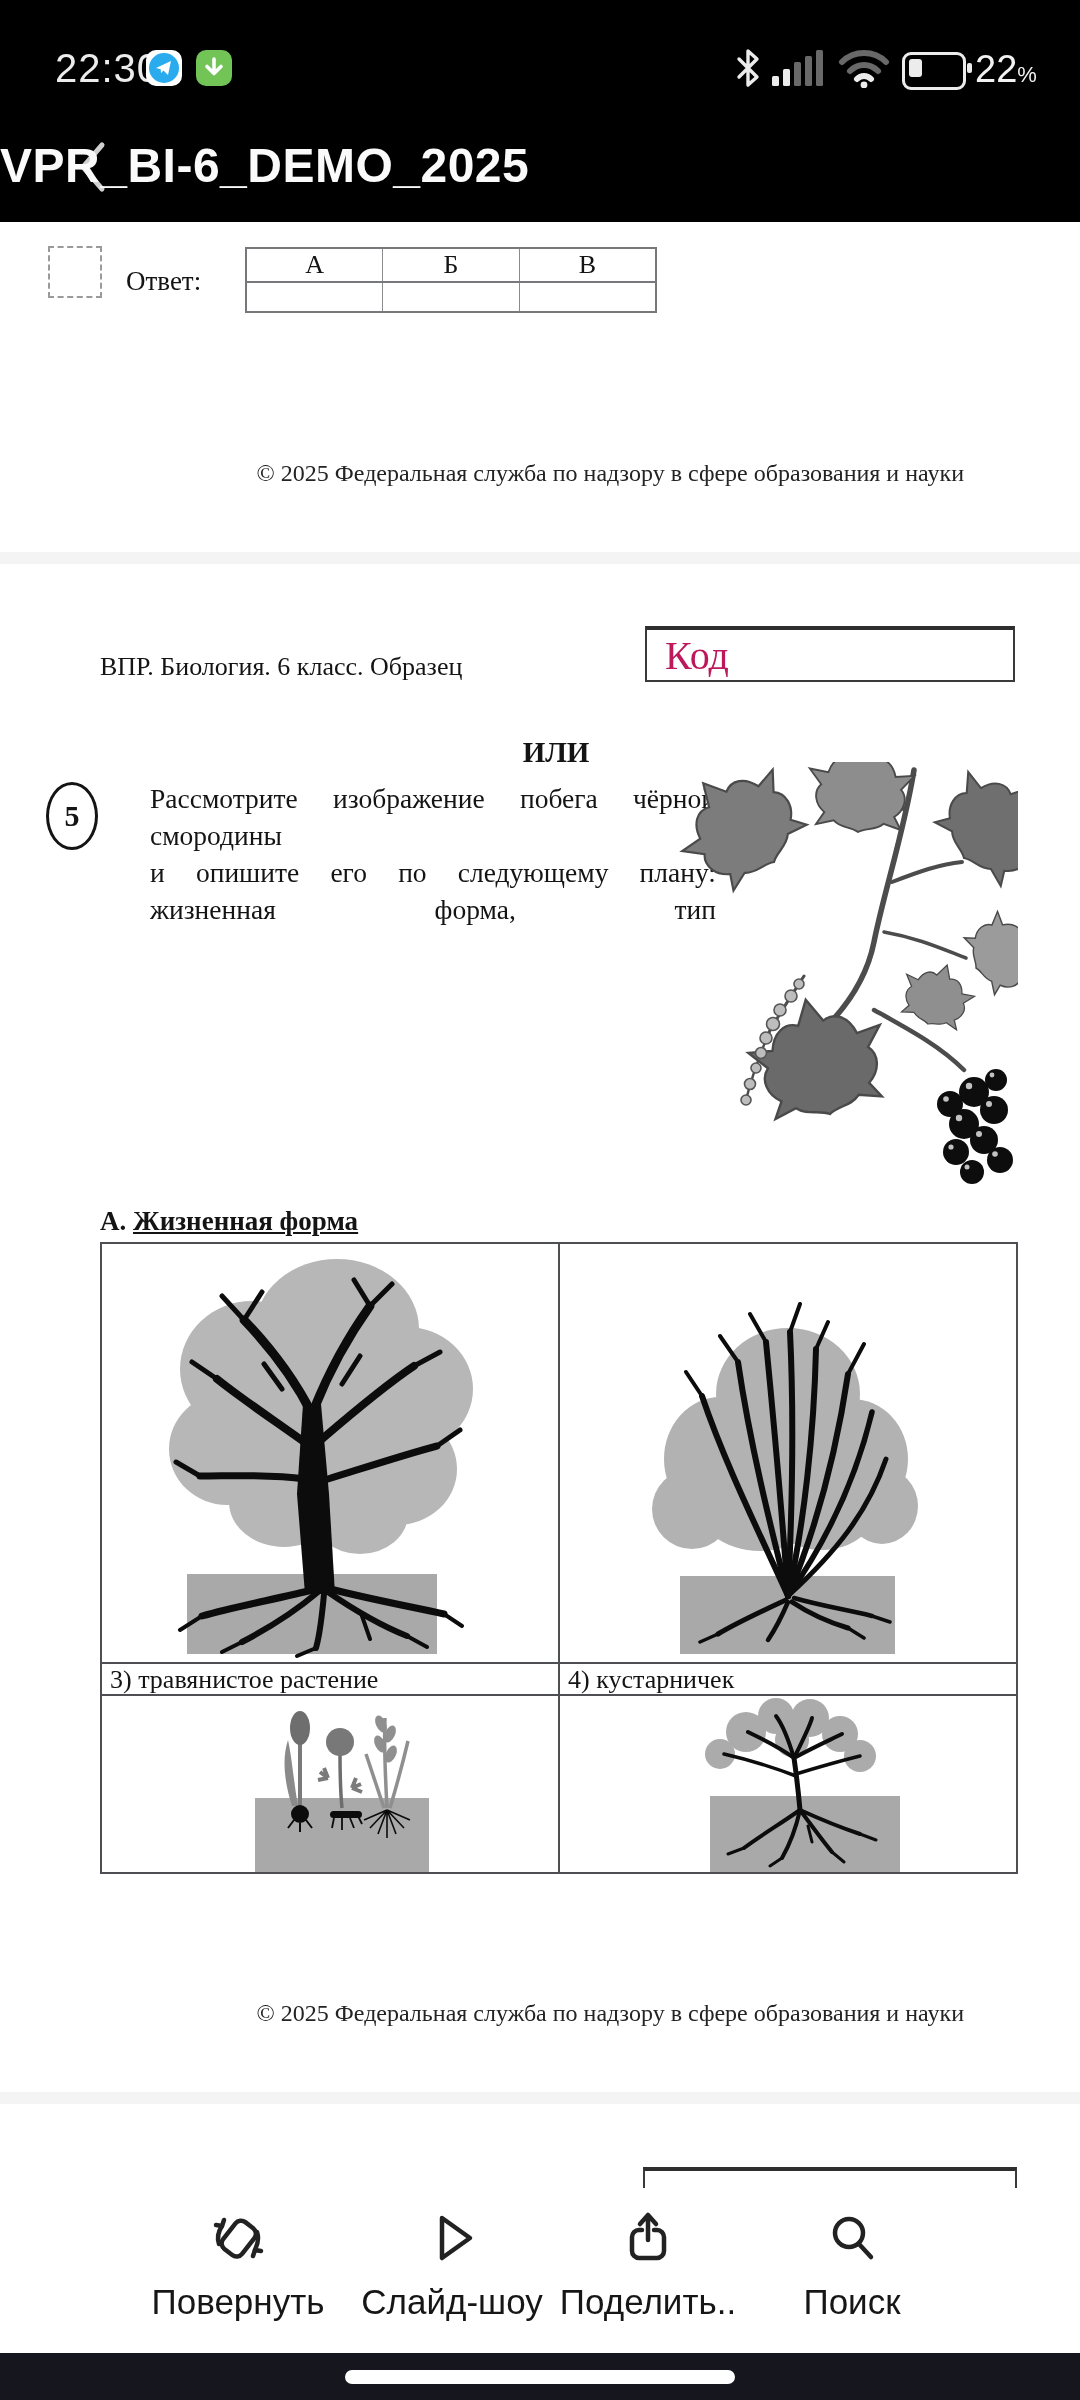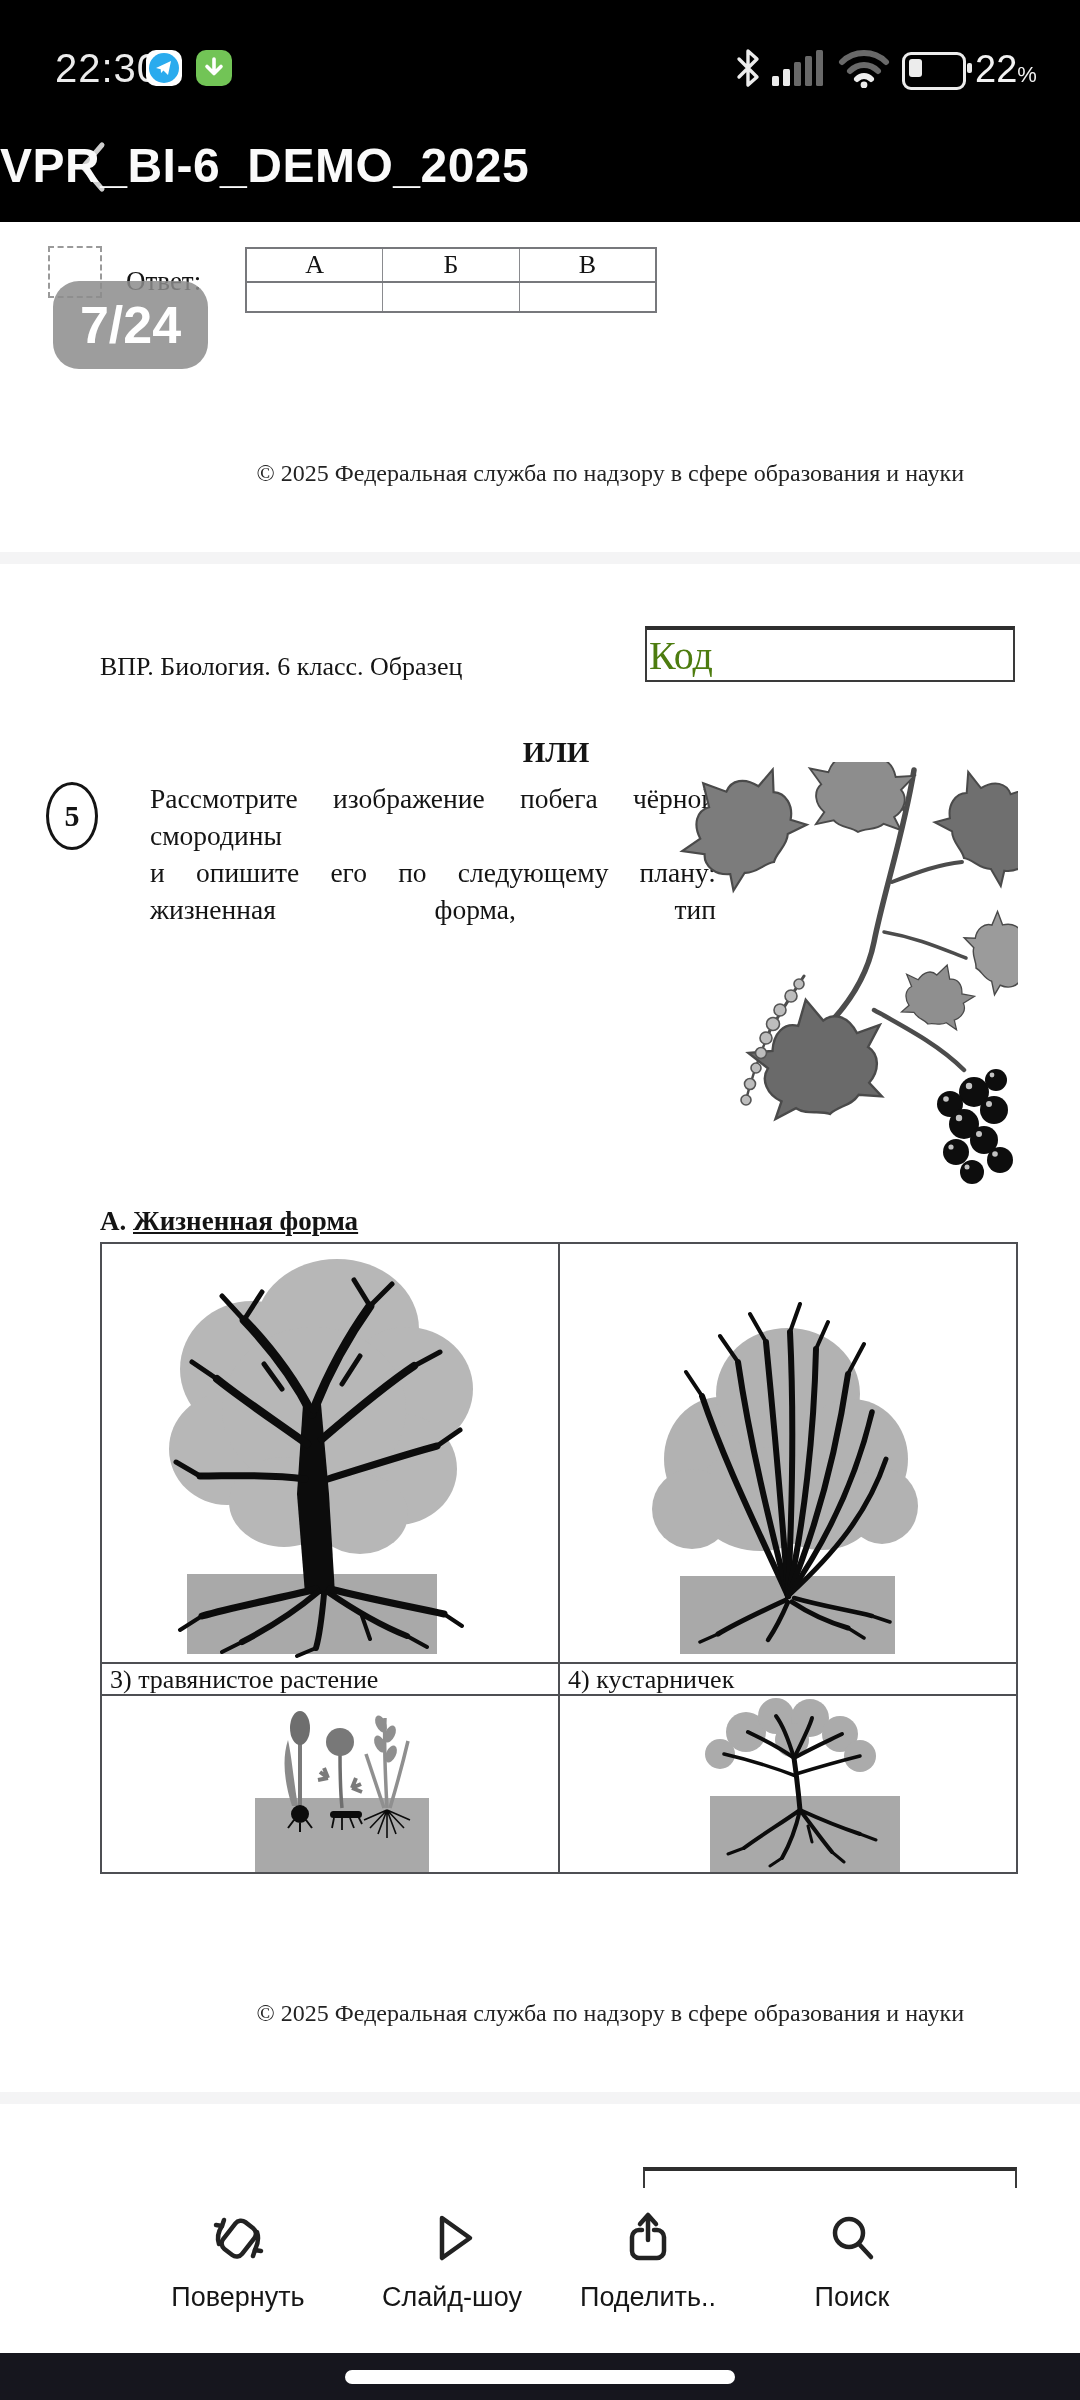--- a/index.html
+++ b/index.html
@@ -42,21 +42,21 @@
   .ans-table tr.e td{height:26px;}
   .page-badge{left:53px;top:281px;width:155px;height:88px;background:rgba(140,140,140,0.85);
               border-radius:26px;display:flex;align-items:center;justify-content:center;
               color:#fff;font-size:52px;font-weight:700;}
   .copyright{left:0;width:964px;text-align:right;font-size:24px;color:#232323;}
 
   
   .doc-header{left:100px;top:652px;font-size:26px;}
   .code-box{left:645px;top:626px;width:366px;height:50px;border:2px solid #3a3a3a;border-top:4px solid #2e2e2e;
             display:flex;align-items:center;}
-  .code-box span{font-family:"Liberation Serif",serif;font-size:40px;color:#4d7c0f;margin-left:2px;}
+  .code-box span{font-family:"Liberation Serif",serif;font-size:40px;color:#be185d;margin-left:18px;}
   .or-label{left:0;top:736px;width:1112px;text-align:center;font-size:29px;font-weight:700;}
   .q-circle{left:46px;top:782px;width:46px;height:62px;border:3px solid #141414;border-radius:50%;
             display:flex;align-items:center;justify-content:center;font-size:30px;font-weight:700;}
   .q-text{left:150px;top:780px;width:566px;font-size:27.5px;line-height:37px;}
   .q-line{text-align:justify;text-align-last:justify;}
   .q-line.last{text-align:left;text-align-last:left;}
   .currant{left:678px;top:762px;}
   .section-title{left:100px;top:1206px;font-size:27px;font-weight:700;}
   .section-title .u{text-decoration:underline;}
 
@@ -65,21 +65,21 @@
   .lf-label{font-family:"Liberation Serif",serif;font-size:26px;color:#141414;padding:1px 8px;height:28px;}
   .lf-img{height:418px;position:relative;}
   .lf-img2{height:176px;position:relative;}
 
   
   .code-box-partial{left:643px;top:2167px;width:370px;height:17px;border-top:4px solid #2e2e2e;
                     border-left:2px solid #3a3a3a;border-right:2px solid #3a3a3a;}
 
   
   .tb-item{top:2208px;width:200px;display:flex;flex-direction:column;align-items:center;gap:14px;}
-  .tb-item .lbl{font-size:27px;color:#161616;}
+  .tb-item .lbl{font-size:35px;color:#161616;}
   .navbar{left:0;top:2353px;width:1080px;height:47px;background:#16161e;}
   .nav-pill{left:345px;top:2370px;width:390px;height:14px;background:#fff;border-radius:8px;}
 </style>
 </head>
 <body>
 
 <div id="screen">
 
   <div class="abs" id="topzone"></div>
 
@@ -144,21 +144,20 @@
       <td>В</td>
     </tr>
     <tr class="e">
       <td></td>
       <td></td>
       <td></td>
     </tr>
   </tbody>
     </table>
 
-  <div class="abs page-badge">7/24</div>
 
   <div class="abs copyright serif" style="top:460px;">© 2025 Федеральная служба по надзору в сфере образования и науки</div>
 
   <div class="abs page-strip" style="top:552px;"></div>
 
   <div class="abs doc-header serif">ВПР. Биология. 6 класс. Образец</div>
   <div class="abs code-box">
     <span>Код</span>
   </div>
 

